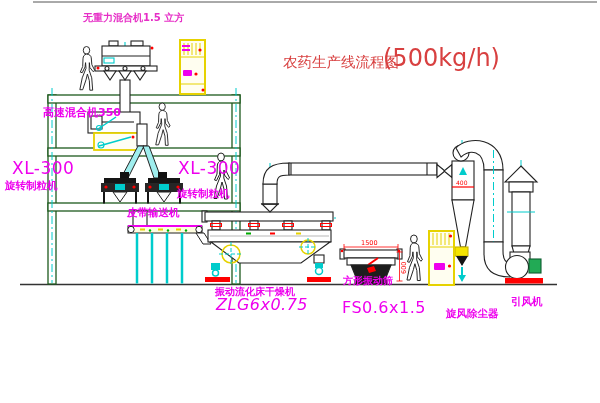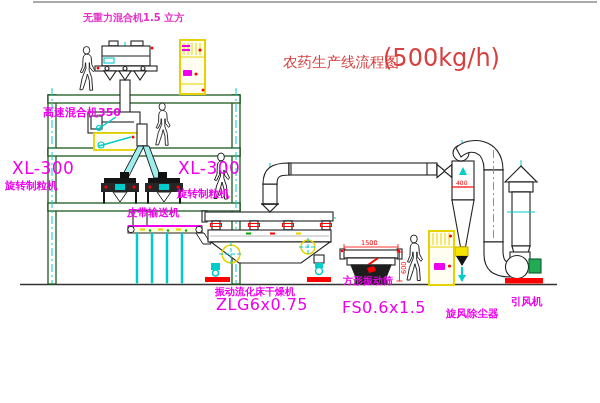--- a/index.html
+++ b/index.html
@@ -293,21 +293,21 @@
 
 <div class="lbl lbl-model" style="left:12px;top:160px;font-size:17px;">XL-300</div>
 <div class="lbl lbl-cjk" style="left:5px;top:180px;font-size:10.5px;">旋转制粒机</div>
 
 <div class="lbl lbl-model" style="left:178px;top:160px;font-size:17px;">XL-300</div>
 <div class="lbl lbl-cjk" style="left:177px;top:188px;font-size:10.5px;">旋转制粒机</div>
 
 <div class="lbl lbl-cjk" style="left:127px;top:207px;font-size:10.5px;">皮带输送机</div>
 
 <div class="lbl lbl-cjk" style="left:215px;top:287px;font-size:10px;">振动流化床干燥机</div>
-<div class="lbl lbl-model" style="left:216px;top:297px;font-size:16px;">ZLG6x0.75</div>
+<div class="lbl lbl-model" style="left:216px;top:297px;font-size:16px;font-style:italic;">ZLG6x0.75</div>
 
 <div class="lbl lbl-cjk" style="left:343px;top:276px;font-size:10px;">方形振动筛</div>
 <div class="lbl lbl-model" style="left:335px;top:300px;font-size:16px;margin-left:7px;">FS0.6x1.5</div>
 
 <div class="lbl lbl-cjk" style="left:446px;top:280px;font-size:10.5px;margin-top:28px;">旋风除尘器</div>
 <div class="lbl lbl-cjk" style="left:511px;top:296px;font-size:10.5px;">引风机</div>
 
 </div>
 
 </body></html>

